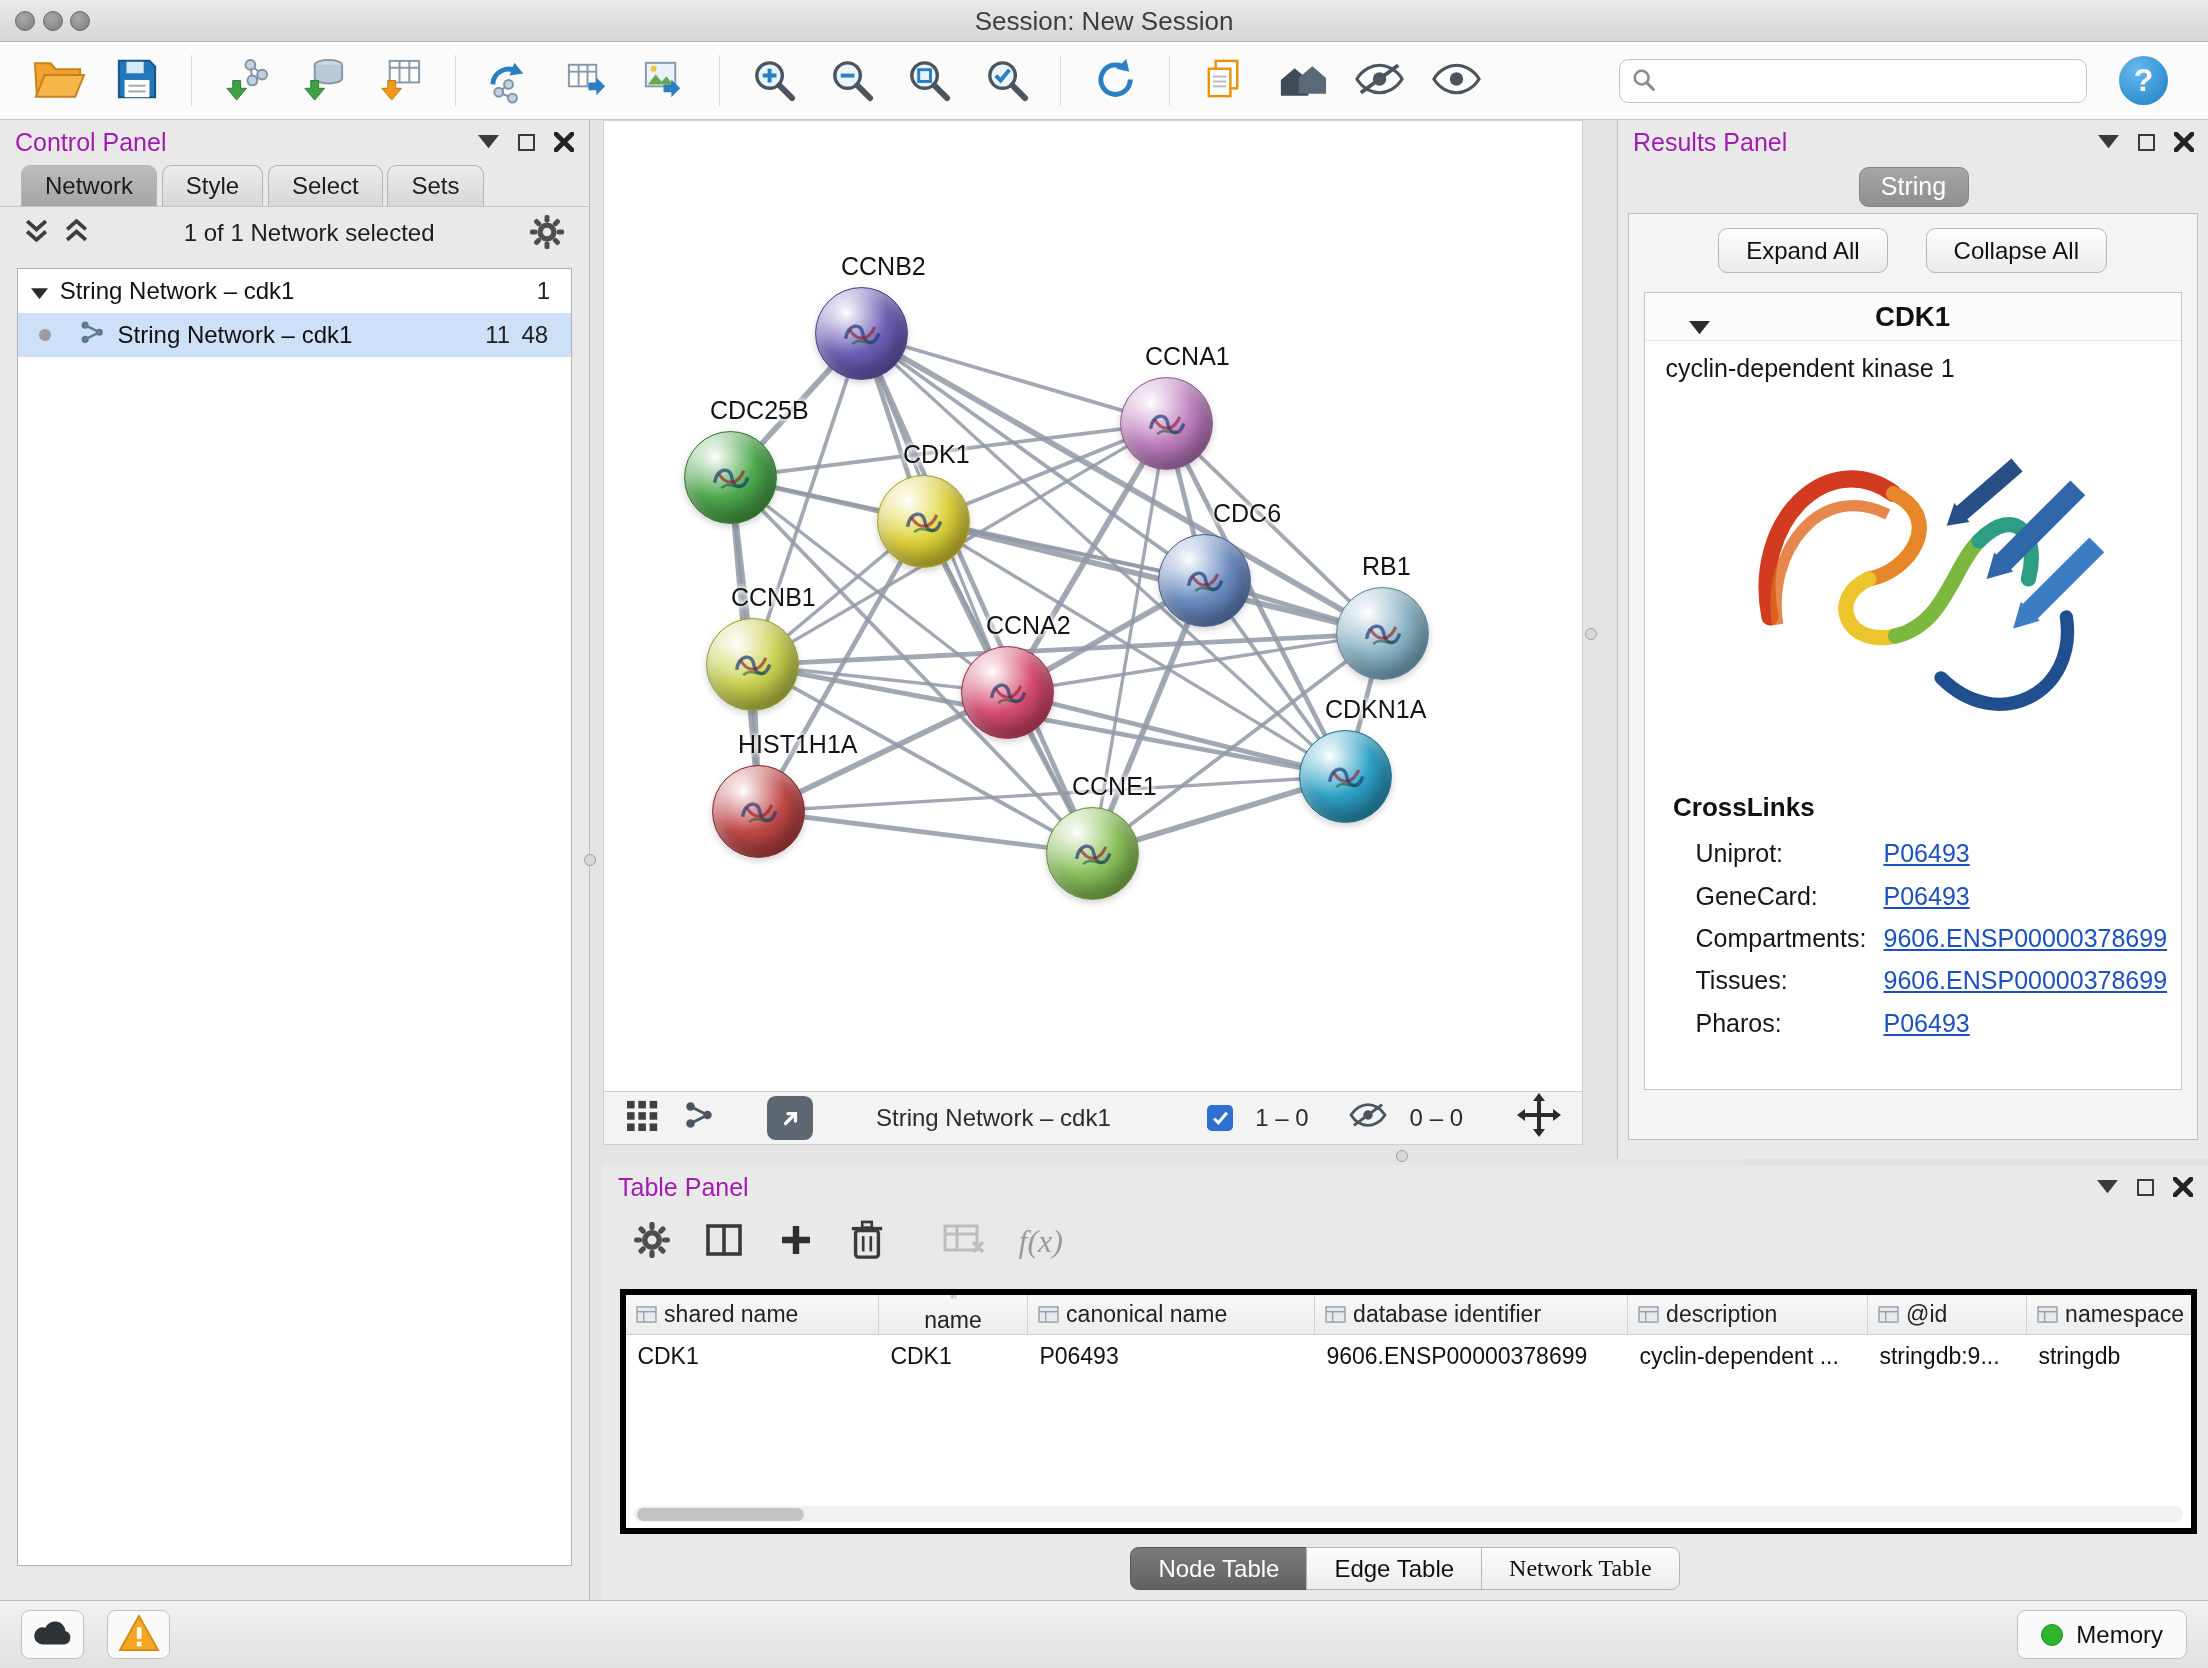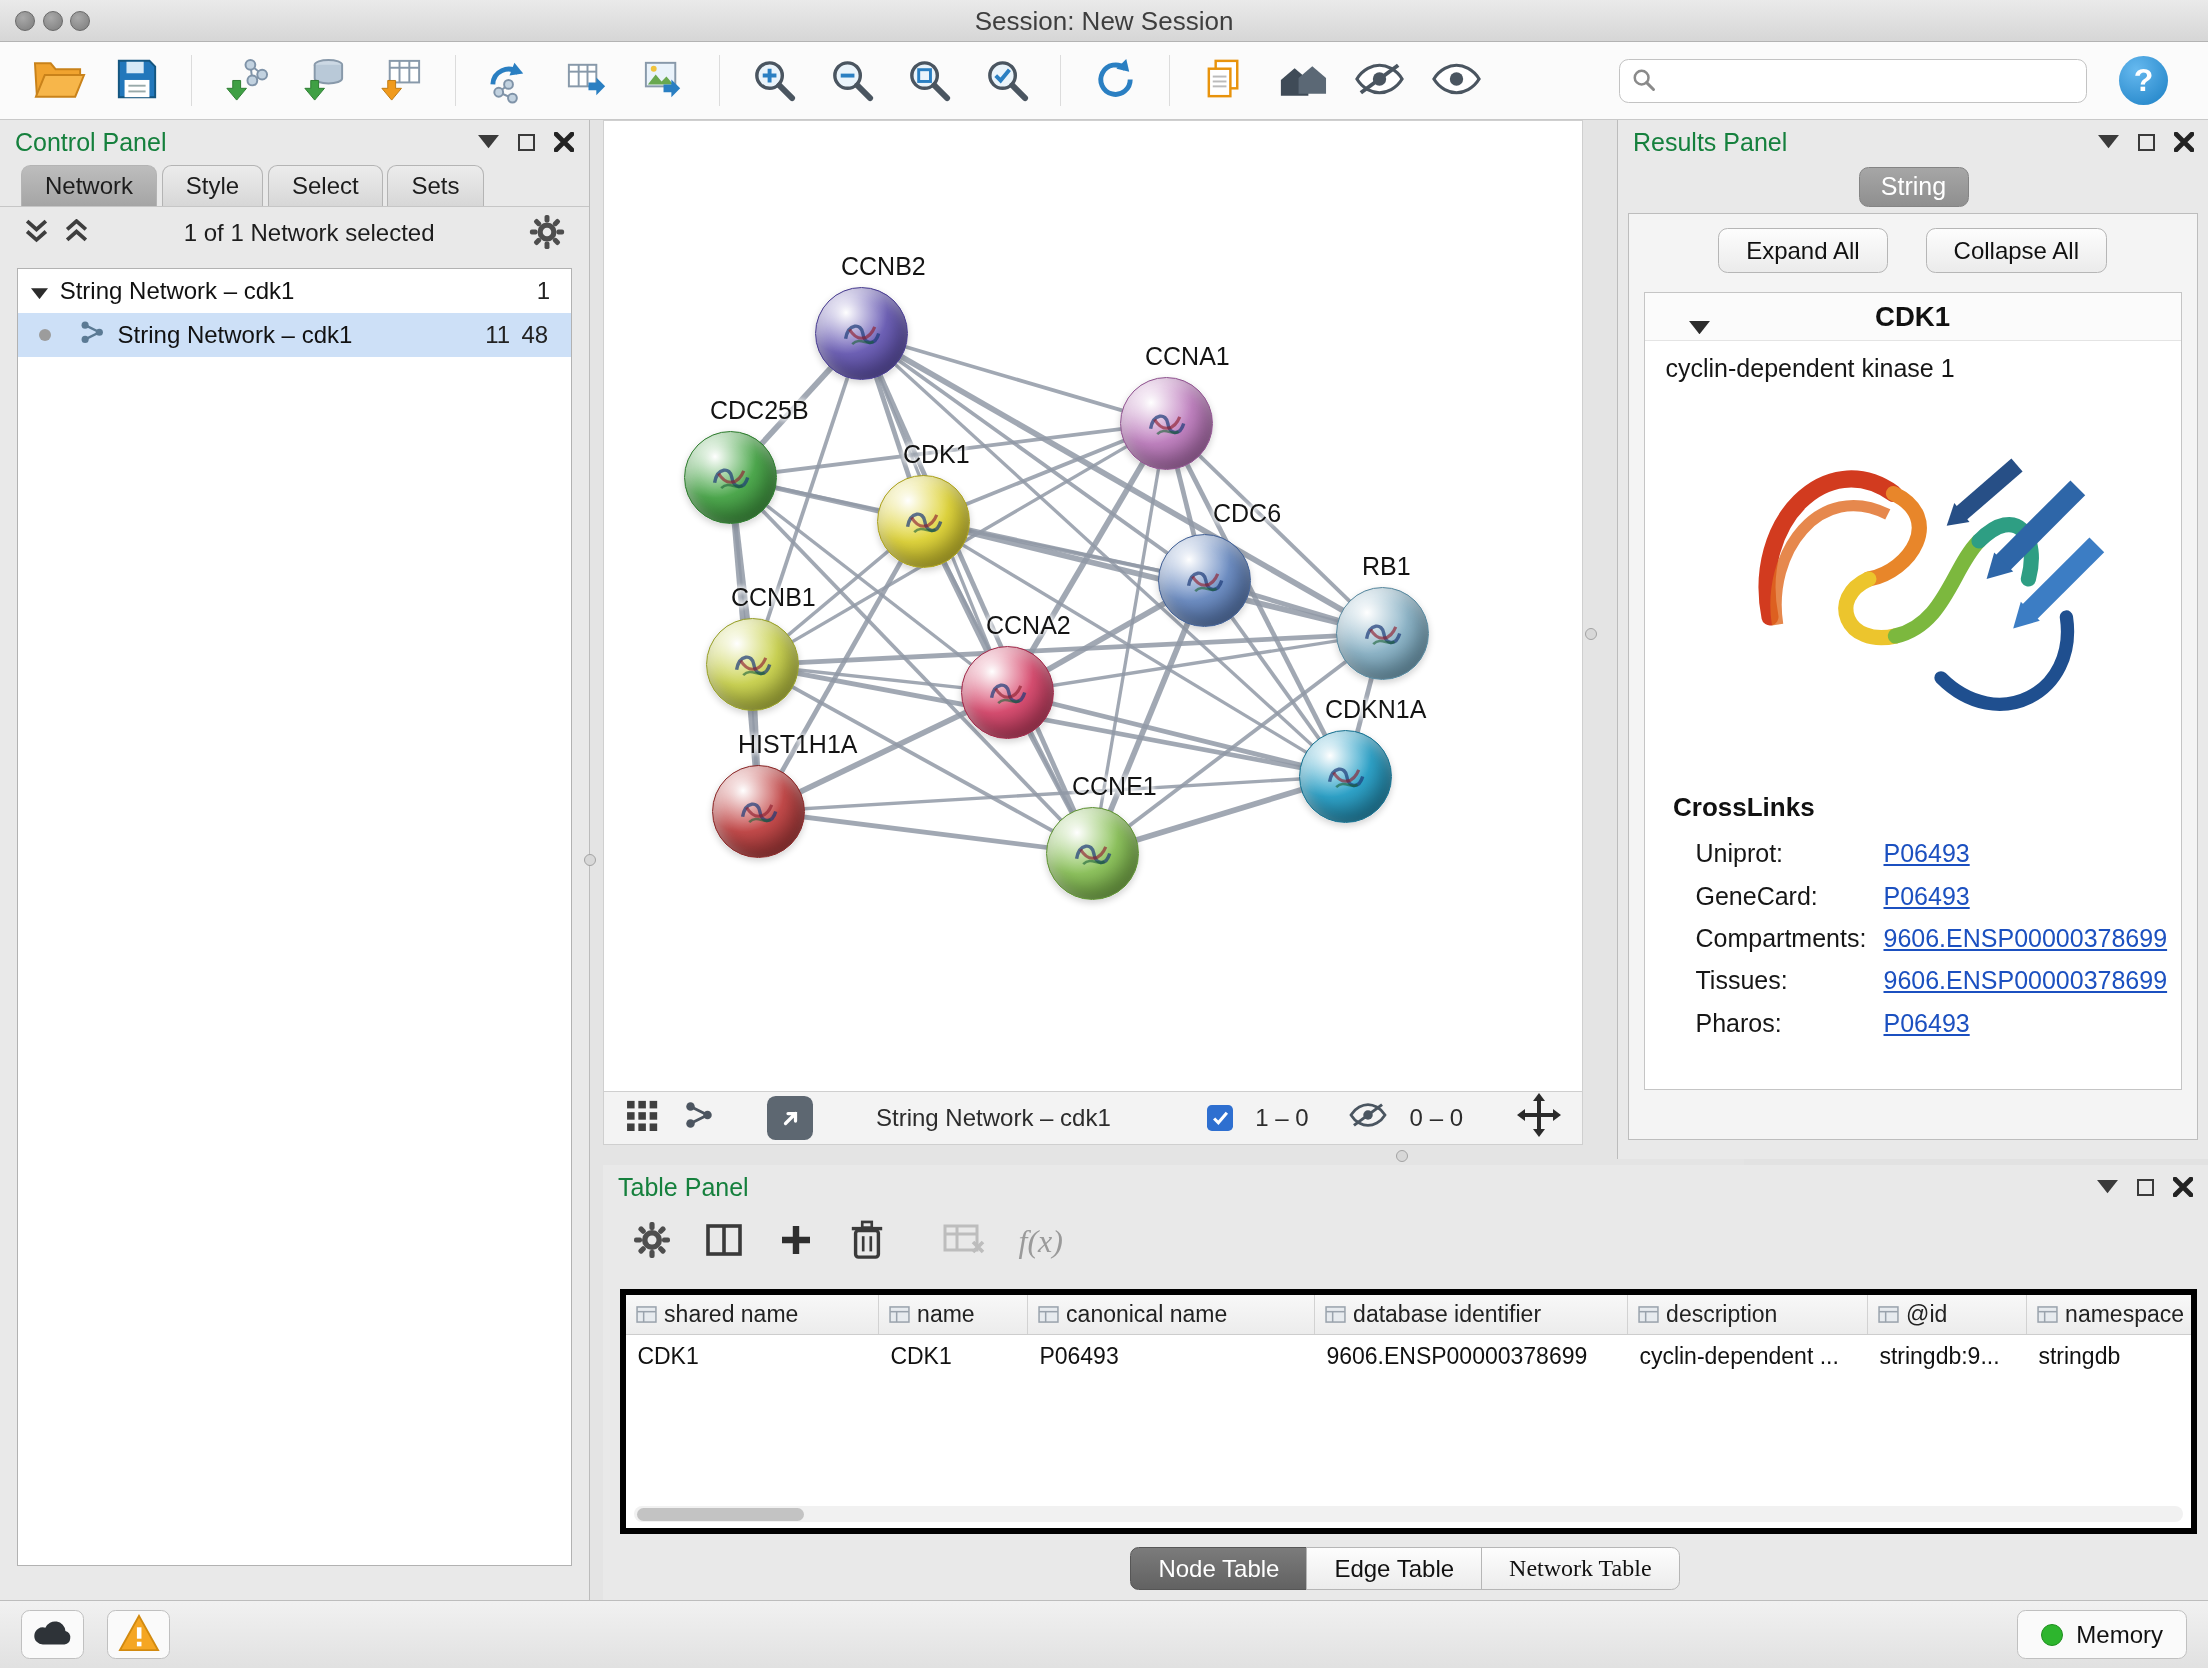--- a/index.html
+++ b/index.html
@@ -21,21 +21,21 @@
   .tsep{width:1px;height:51px;background:#dcdcdc;margin:0 10.5px;flex:0 0 1px;}
   #search-wrap{margin-left:auto;width:468px;height:44px;border:1px solid #c3c3c3;border-radius:9.5px;
     background:#fff;display:flex;align-items:center;padding:0 11.4px;gap:9.5px;}
   #search-input{border:none;outline:none;font-size:24px;flex:1;background:transparent;color:#333;}
   #help-btn{width:49px;height:49px;border-radius:50%;border:none;
     background:radial-gradient(circle at 35% 28%,#66b9ef,#1b7fc4);
     color:#fff;font-size:32px;font-weight:bold;display:flex;align-items:center;justify-content:center;
     margin:0 15px 0 23px;}
 
   
-  .panel-header{height:44px;display:flex;align-items:center;padding:0 15px;font-size:25px;color:#15803d;}
+  .panel-header{height:44px;display:flex;align-items:center;padding:0 15px;font-size:25px;color:#a21caf;}
   .win-icons{margin-left:auto;display:flex;align-items:center;gap:19px;}
   .wi{display:flex;align-items:center;justify-content:center;}
   .wi-sq{width:17px;height:17px;border:2.3px solid #3a3a3a;}
 
   
   #control-panel{position:absolute;left:0;top:120px;width:590px;height:1480px;background:#e9e9e9;
     border-right:1px solid #bcbcbc;}
   .tabs-row{display:flex;gap:4.8px;padding:0 21px;height:42px;align-items:flex-end;}
   .tab{padding:6.7px 23px 5.7px;font-size:24px;border:1px solid #b4b4b4;border-bottom:none;
     border-radius:9.5px 9.5px 0 0;background:linear-gradient(#ececec,#d7d7d7);color:#1d1d1d;}
@@ -689,21 +689,21 @@
     <div id="tbl-wrap">
       <div id="tbl-head">
           <div class="th" style="width: 253px;">
             <svg width="21" height="17" viewBox="0 0 11 9">
               <rect x="0.5" y="0.5" width="10" height="8" fill="#e7ebef" stroke="#9aa3ad" stroke-width="0.8"></rect>
               <line x1="0.5" y1="3" x2="10.5" y2="3" stroke="#9aa3ad" stroke-width="0.8"></line>
               <line x1="4" y1="3" x2="4" y2="8.5" stroke="#9aa3ad" stroke-width="0.8"></line>
             </svg>
             <span>shared name</span>
           </div>
-          <div class="th" style="width: 149px;">
+          <div class="th" style="width: 149px; flex-direction: column;">
             <svg width="21" height="17" viewBox="0 0 11 9">
               <rect x="0.5" y="0.5" width="10" height="8" fill="#e7ebef" stroke="#9aa3ad" stroke-width="0.8"></rect>
               <line x1="0.5" y1="3" x2="10.5" y2="3" stroke="#9aa3ad" stroke-width="0.8"></line>
               <line x1="4" y1="3" x2="4" y2="8.5" stroke="#9aa3ad" stroke-width="0.8"></line>
             </svg>
             <span>name</span>
           </div>
           <div class="th" style="width: 287px; text-align: right;">
             <svg width="21" height="17" viewBox="0 0 11 9">
               <rect x="0.5" y="0.5" width="10" height="8" fill="#e7ebef" stroke="#9aa3ad" stroke-width="0.8"></rect>

